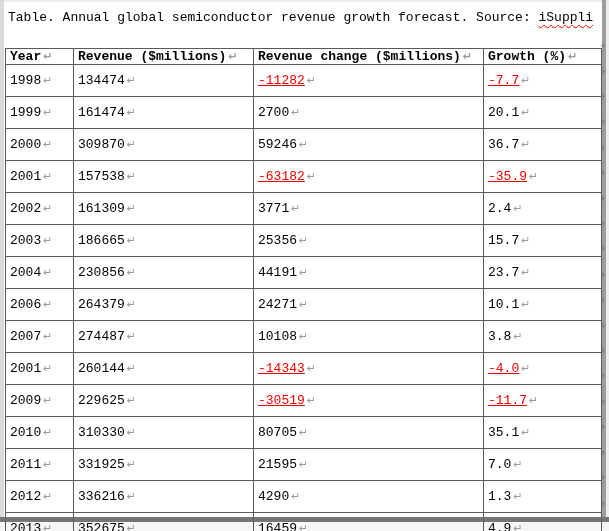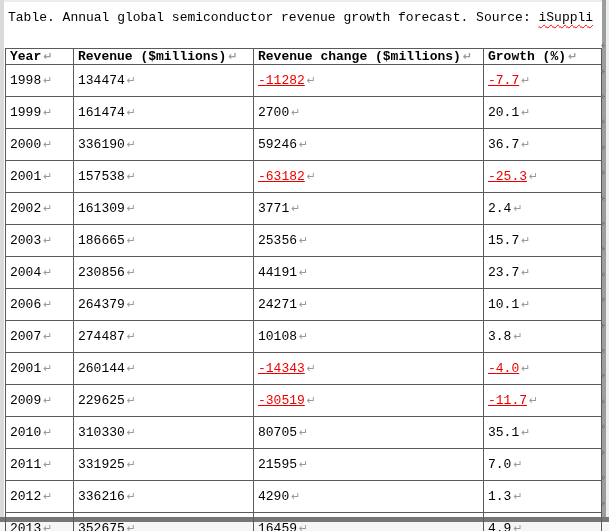--- a/index.html
+++ b/index.html
@@ -101,29 +101,29 @@
         <td><span class="val neg">-7.7</span><span class="mark">↵</span></td>
       </tr>
       <tr>
         <td><span class="val">1999</span><span class="mark">↵</span></td>
         <td><span class="val">161474</span><span class="mark">↵</span></td>
         <td><span class="val">2700</span><span class="mark">↵</span></td>
         <td><span class="val">20.1</span><span class="mark">↵</span></td>
       </tr>
       <tr>
         <td><span class="val">2000</span><span class="mark">↵</span></td>
-        <td><span class="val">336190</span><span class="mark">↵</span></td>
+        <td><span class="val">309870</span><span class="mark">↵</span></td>
         <td><span class="val">59246</span><span class="mark">↵</span></td>
         <td><span class="val">36.7</span><span class="mark">↵</span></td>
       </tr>
       <tr>
         <td><span class="val">2001</span><span class="mark">↵</span></td>
         <td><span class="val">157538</span><span class="mark">↵</span></td>
         <td><span class="val neg">-63182</span><span class="mark">↵</span></td>
-        <td><span class="val neg">-25.3</span><span class="mark">↵</span></td>
+        <td><span class="val neg">-35.9</span><span class="mark">↵</span></td>
       </tr>
       <tr>
         <td><span class="val">2002</span><span class="mark">↵</span></td>
         <td><span class="val">161309</span><span class="mark">↵</span></td>
         <td><span class="val">3771</span><span class="mark">↵</span></td>
         <td><span class="val">2.4</span><span class="mark">↵</span></td>
       </tr>
       <tr>
         <td><span class="val">2003</span><span class="mark">↵</span></td>
         <td><span class="val">186665</span><span class="mark">↵</span></td>

